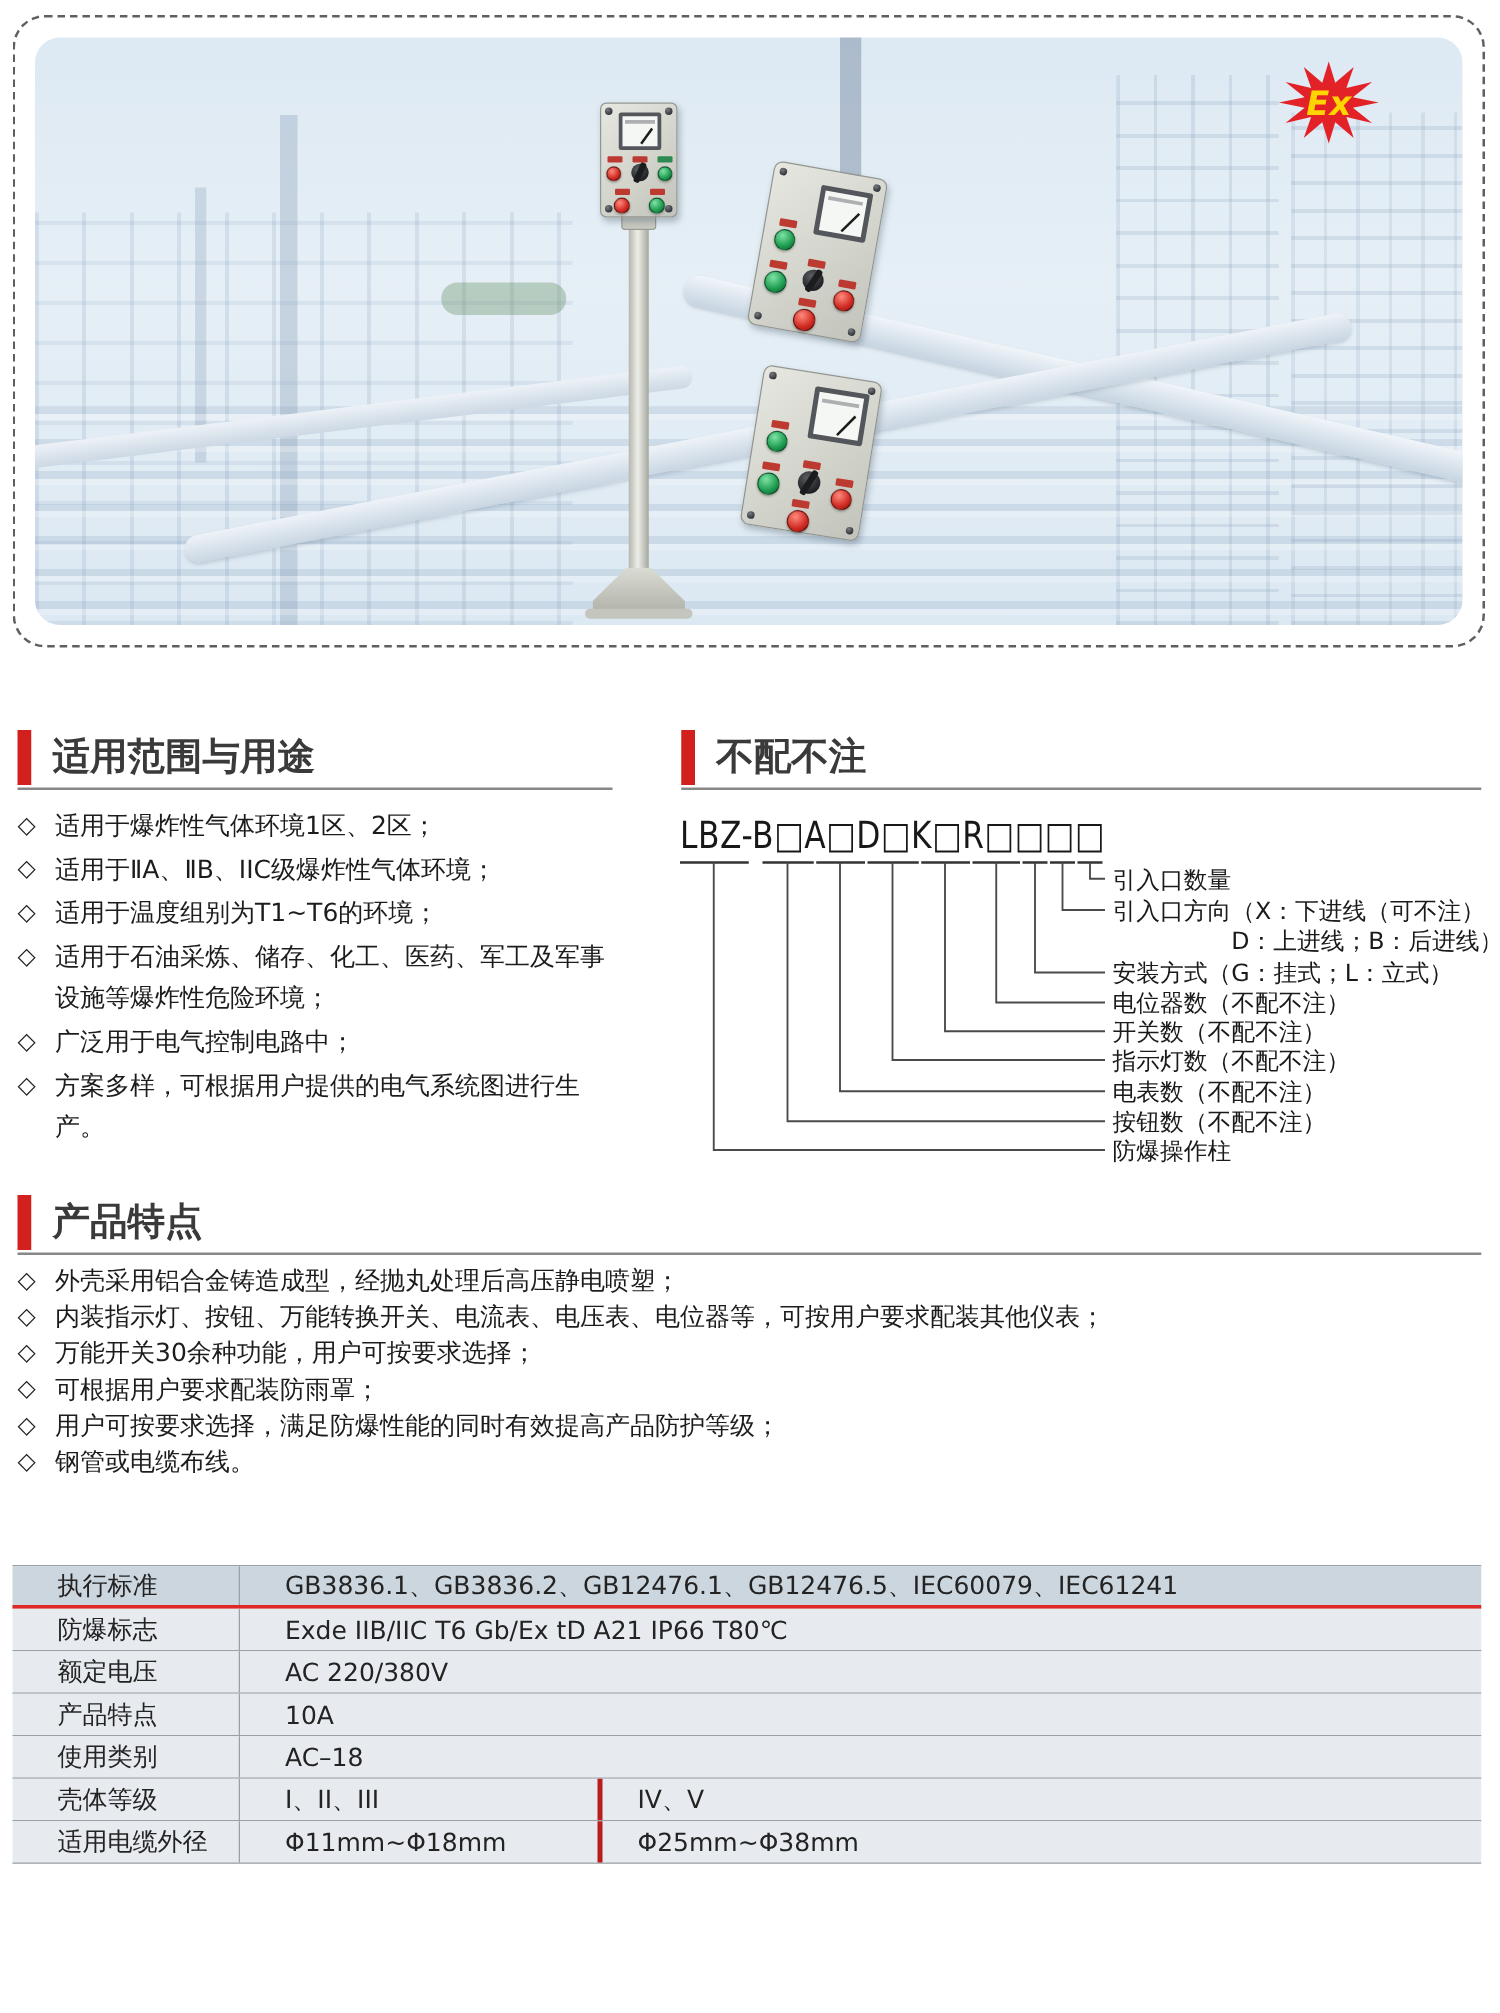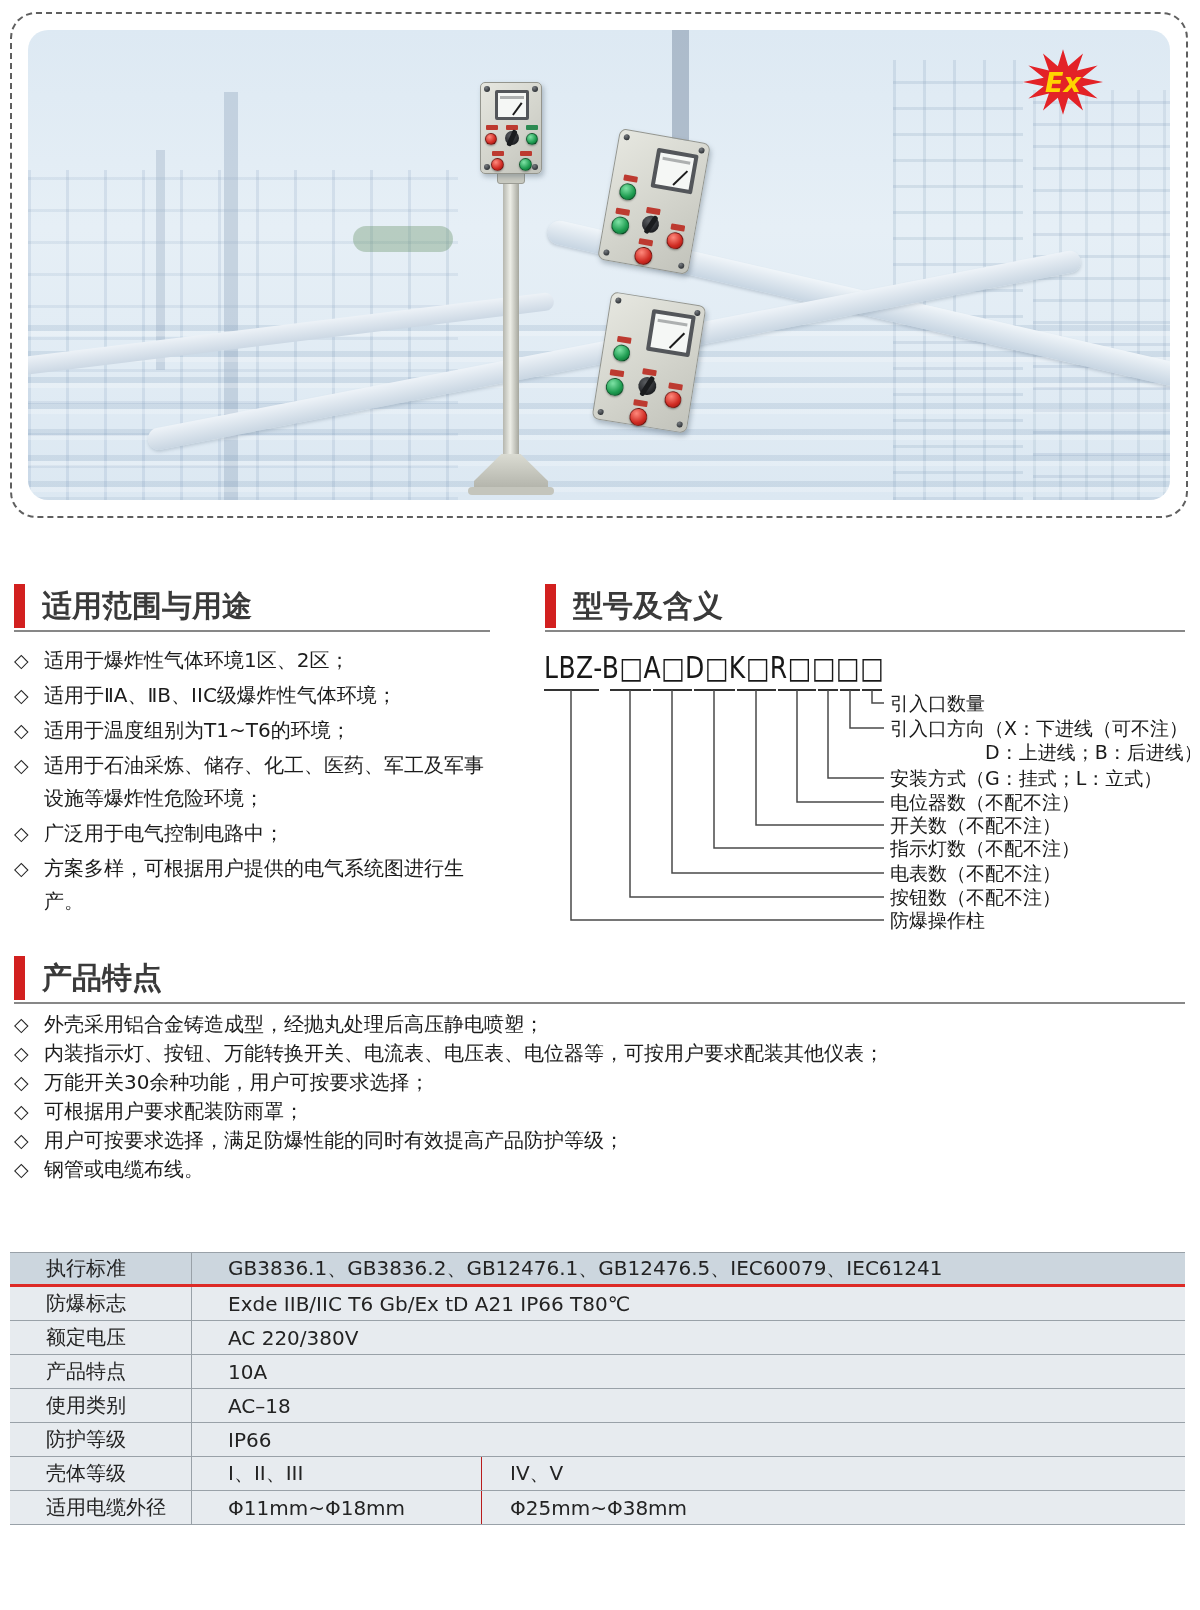--- a/index.html
+++ b/index.html
@@ -131,21 +131,21 @@
 
   
   .spec-table { position: absolute; left: 10px; top: 1252px; width: 1175px;
     border-top: 1px solid #99a1a8; font-size: 20px; color: #232323; }
   .srow { display: flex; align-items: stretch; background: #e7ebef;
     border-bottom: 1px solid #99a1a8; height: 34px; }
   .srow.shead { background: #ccd6de; border-bottom: 3px solid #dd2a26; }
   .c-label { width: 182px; display: flex; align-items: center; padding-left: 36px;
     border-right: 1px solid #99a1a8; }
   .c-value { flex: 1; display: flex; align-items: center; padding-left: 36px; }
-  .split .c-value { flex: none; width: 290px; border-right: 1px solid #b91c1c; }
+  .split .c-value { flex: none; width: 290px; border-right: 4px solid #b91c1c; }
   .c-value2 { flex: 1; display: flex; align-items: center; padding-left: 28px; }
 </style>
 </head>
 <body>
 
 <div class="page">
 
   <div class="photo-frame">
     <div class="photo">
       <div class="bk-scaffold"></div>
@@ -241,21 +241,21 @@
     <li><span class="dia">◇</span><span>适用于爆炸性气体环境1区、2区；</span></li>
     <li><span class="dia">◇</span><span>适用于ⅡA、ⅡB、IIC级爆炸性气体环境；</span></li>
     <li><span class="dia">◇</span><span>适用于温度组别为T1~T6的环境；</span></li>
     <li><span class="dia">◇</span><span>适用于石油采炼、储存、化工、医药、军工及军事设施等爆炸性危险环境；</span></li>
     <li><span class="dia">◇</span><span>广泛用于电气控制电路中；</span></li>
     <li><span class="dia">◇</span><span>方案多样，可根据用户提供的电气系统图进行生产。</span></li>
   </ul>
 
   <div class="sec" style="left:545px;top:584px;">
     <div class="bar"></div>
-    <h2>型号及含义</h2>
+    <h2>不配不注</h2>
     <div class="rule" style="width:640px;"></div>
   </div>
 
   <svg class="model-svg" viewBox="0 0 660 330">
     <text class="m-code" x="14" y="38" textLength="340" lengthAdjust="spacingAndGlyphs">LBZ-B□A□D□K□R□□□□</text>
     <g stroke="#333333" stroke-width="2">
       <line x1="14" y1="50" x2="69" y2="50"></line>
       <line x1="80" y1="50" x2="121" y2="50"></line>
       <line x1="123" y1="50" x2="162" y2="50"></line>
       <line x1="164" y1="50" x2="205" y2="50"></line>
@@ -320,24 +320,20 @@
       <div class="c-value">AC 220/380V</div>
     </div>
     <div class="srow">
       <div class="c-label">产品特点</div>
       <div class="c-value">10A</div>
     </div>
     <div class="srow">
       <div class="c-label">使用类别</div>
       <div class="c-value">AC–18</div>
     </div>
-    <div class="srow">
-      <div class="c-label">防护等级</div>
-      <div class="c-value">IP66</div>
-    </div>
     <div class="srow split">
       <div class="c-label">壳体等级</div>
       <div class="c-value">I、II、III</div>
       <div class="c-value2">IV、V</div>
     </div>
     <div class="srow split">
       <div class="c-label">适用电缆外径</div>
       <div class="c-value">Φ11mm~Φ18mm</div>
       <div class="c-value2">Φ25mm~Φ38mm</div>
     </div>

